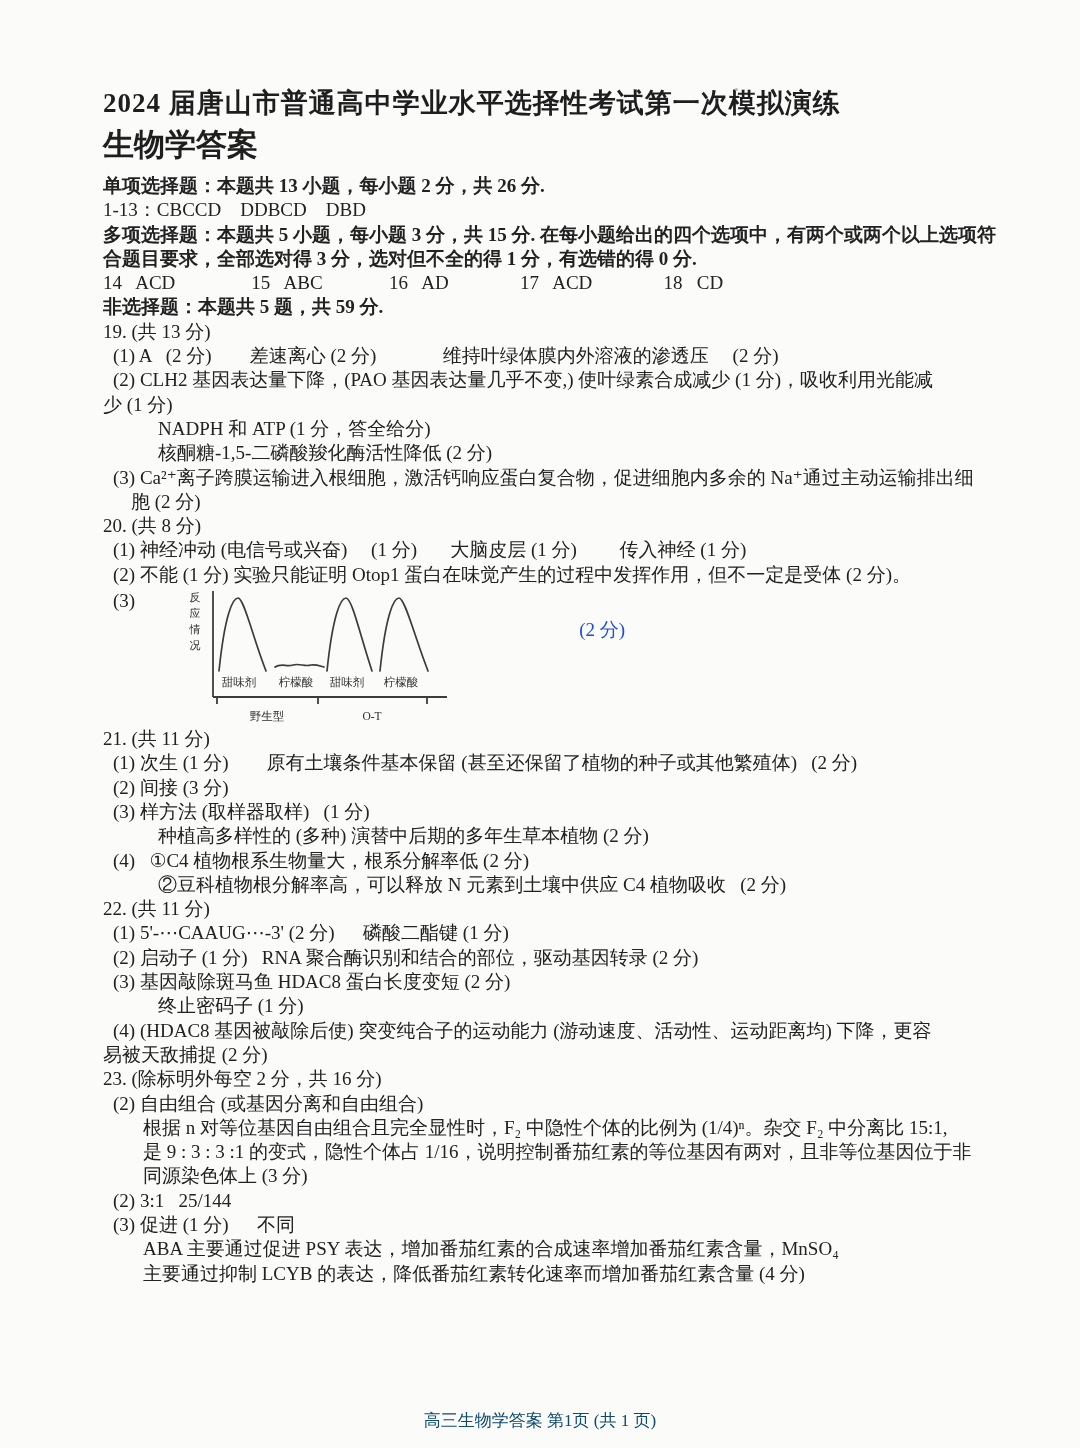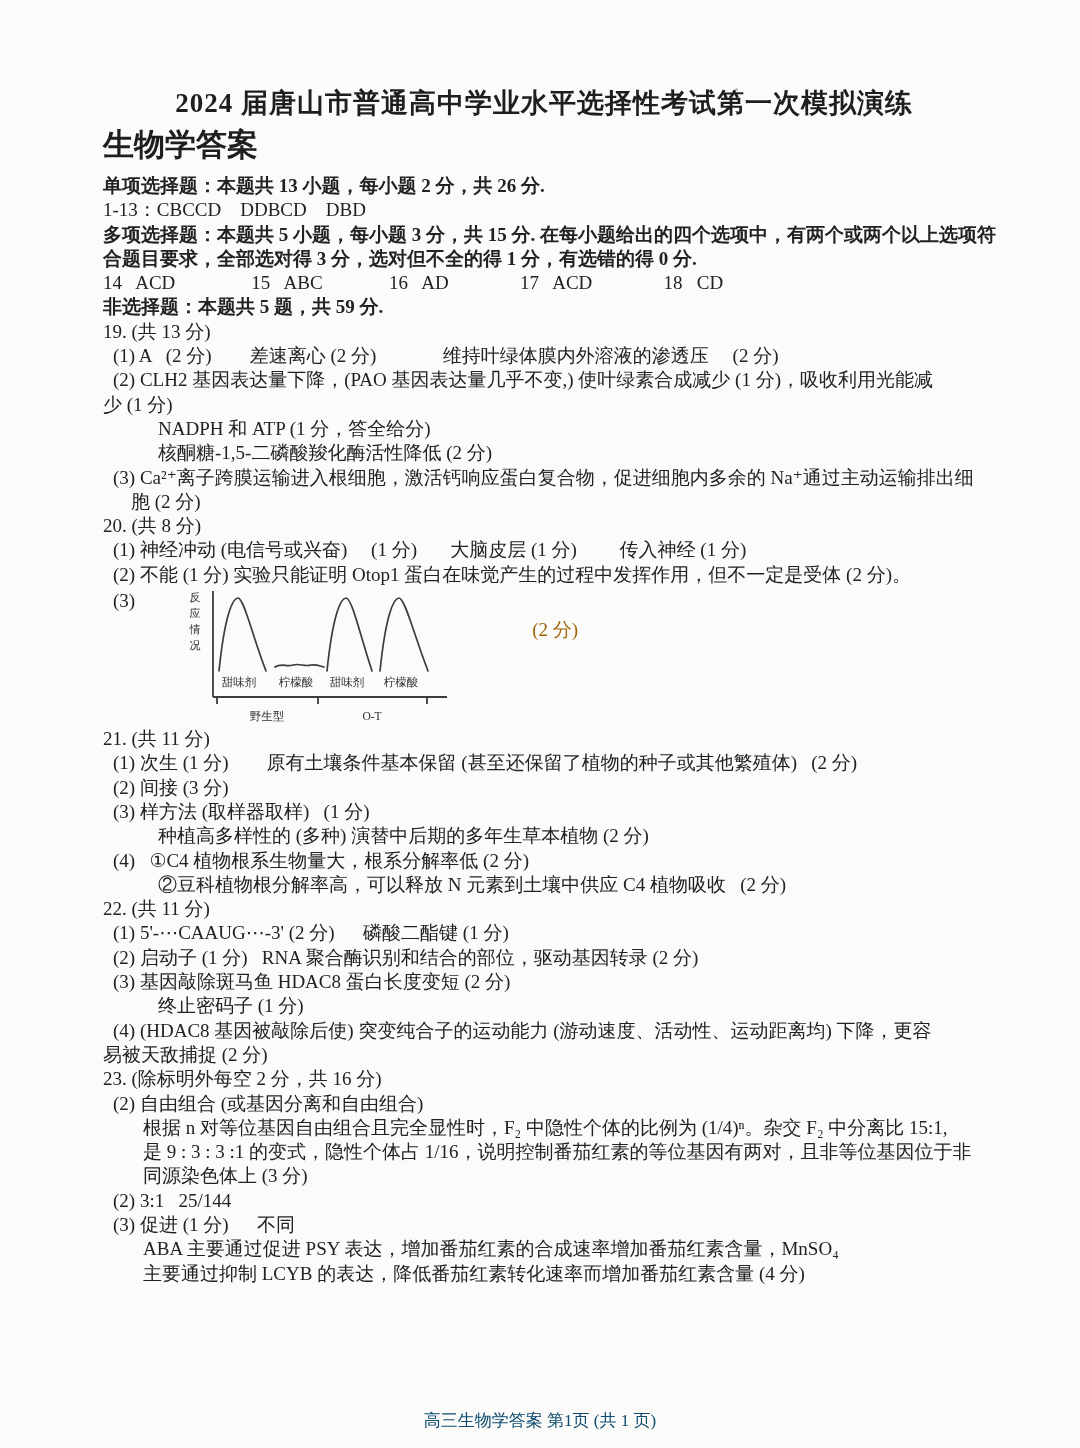--- a/index.html
+++ b/index.html
@@ -11,21 +11,21 @@
     color:#1e1e1e;
     font-family:"Liberation Serif","DejaVu Serif",serif;
     overflow:hidden;
     box-sizing:border-box;
     padding:86px 95px 0 103px;
   }
   .speck{position:absolute;left:735px;top:88px;width:3px;height:3px;background:#b5b5b5;border-radius:50%;}
   h1.title{
     margin:0 0 4px 0;
     font-size:27px;line-height:34px;
-    font-weight:700;text-align:center;
+    font-weight:700;
     letter-spacing:1px;white-space:nowrap;
   }
   h2.subtitle{
     margin:0 0 8px 0;
     font-size:31px;line-height:42px;
     font-weight:700;
   }
   .body .ln{
     font-size:19px;line-height:24.3px;height:24.3px;
     white-space:pre;color:#222;
@@ -38,21 +38,21 @@
   .l4{padding-left:28px;}
   .chart-row{
     display:flex;align-items:flex-start;
     height:138px;margin-top:2px;
   }
   .chart-row .q-label{
     font-size:19px;line-height:24.3px;padding-left:10px;color:#222;
   }
   .chart-row svg{margin-left:40px;display:block;}
   .chart-row .chart-score{
-    font-size:19px;color:#a16207;margin-left:57px;margin-top:28px;white-space:pre;
+    font-size:19px;color:#1d4ed8;margin-left:104px;margin-top:28px;white-space:pre;
   }
   .chart-stroke{fill:none;stroke:#3c3c3c;stroke-width:1.7;stroke-linecap:round;}
   .axis-stroke{fill:none;stroke:#3c3c3c;stroke-width:1.8;}
   .chart-txt{font-family:"Liberation Serif","DejaVu Serif",serif;font-size:11.5px;fill:#2d2d2d;}
   .chart-ytxt{font-family:"Liberation Serif","DejaVu Serif",serif;font-size:11px;fill:#2d2d2d;}
   .footer{
     position:absolute;left:0;right:0;bottom:16px;
     text-align:center;font-size:17px;color:#0c4a6e;white-space:pre;
   }
 </style>

